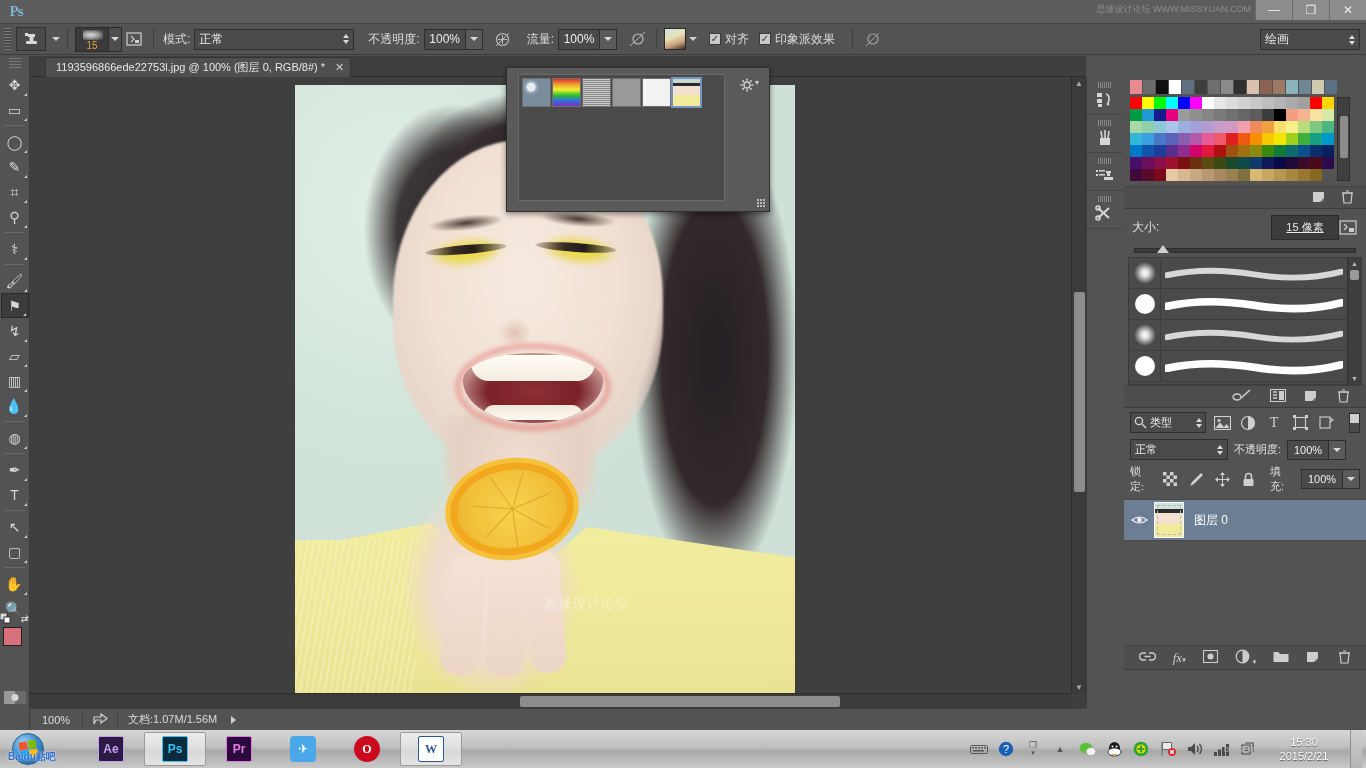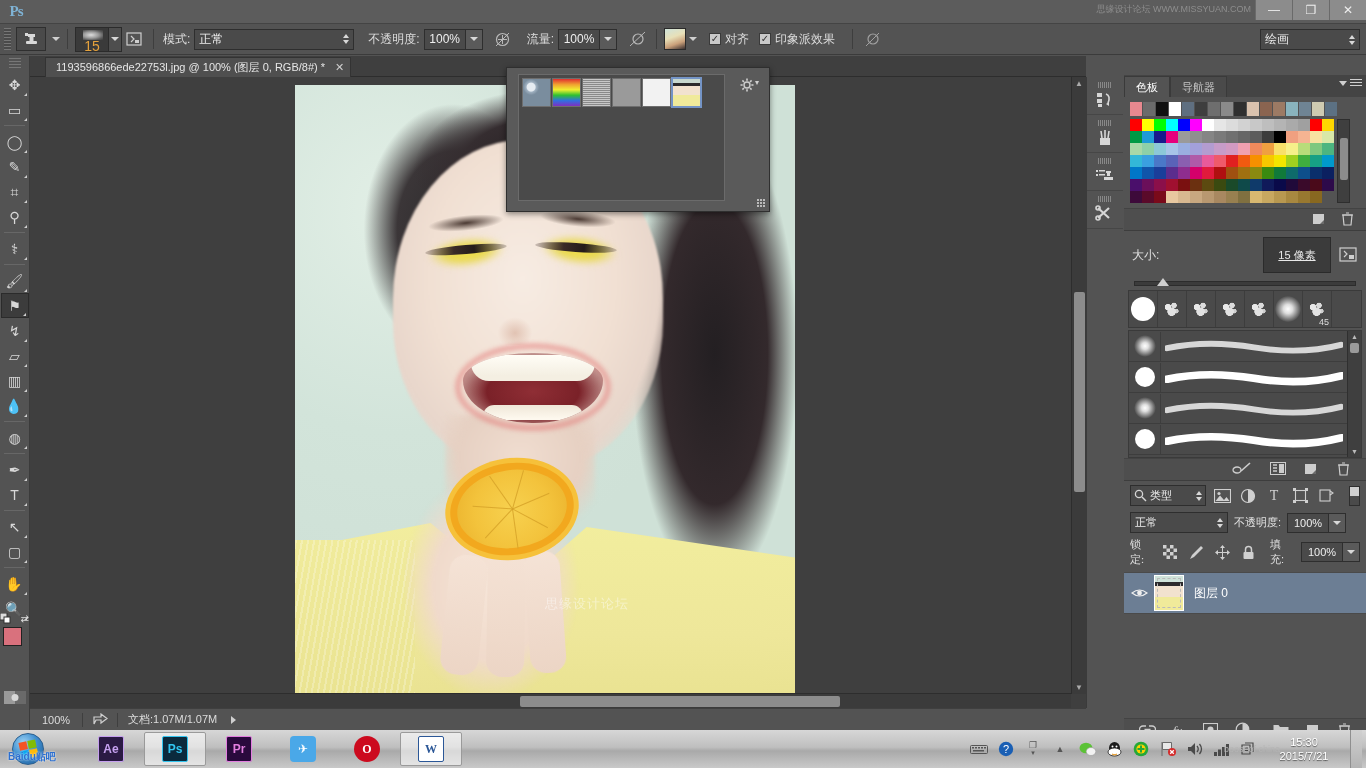--- a/index.html
+++ b/index.html
@@ -54,21 +54,21 @@
     display:flex;align-items:center;justify-content:center; position:relative;
   }
   .tiny-arrow{
     width:0;height:0;border-left:4px solid transparent;border-right:4px solid transparent;
     border-top:4px solid #cfcfcf; margin-left:6px;
   }
   .brush-chip{
     width:34px;height:25px;background:#3a3a3a;border:1px solid #2b2b2b;
     position:relative; display:flex;align-items:flex-end;justify-content:center;
   }
-  .brush-chip .num{ font-size:14px; color:#e6a23c; line-height:10px; }
+  .brush-chip .num{ font-size:10px; color:#e6a23c; line-height:10px; }
   .brush-chip .bdot{
     position:absolute; top:2px; left:7px; width:20px;height:10px;
     background:radial-gradient(ellipse at 40% 50%, #ddd 0%, #999 45%, #5a5a5a 75%, transparent 100%);
   }
   .chip-drop{
     width:13px;height:25px;background:#4e4e4e;border:1px solid #2b2b2b;border-left:none;
     display:flex;align-items:center;justify-content:center;
   }
   .icon-btn{
     width:24px;height:24px;display:flex;align-items:center;justify-content:center;
@@ -373,22 +373,22 @@
   .sw-scroll .tb{ position:absolute;left:2px;top:18px;width:8px;height:42px;background:#8c8c8c;border-radius:2px;}
   .panel-footer{
     height:22px; display:flex;align-items:center;justify-content:flex-end; gap:14px;
     padding-right:12px; background:#4e4e4e; border-top:1px solid #434343; color:#cdcdcd;
   }
 
   
   .size-row{ display:flex;align-items:center; padding:6px 8px 2px 8px; }
   .size-label{ font-size:12px; color:#e0e0e0; }
   .size-val{
-    margin-left:auto; margin-right:8px; background:#3b3b3b; border:1px solid #2b2b2b;
-    height:36px; min-width:68px; display:flex;align-items:center;justify-content:center;
+    margin-left:auto; background:#3b3b3b; border:1px solid #2b2b2b;
+    height:25px; min-width:68px; display:flex;align-items:center;justify-content:center;
     font-size:11px; color:#e8e8e8;text-decoration:underline;
   }
   .slider{
     margin:6px 10px 4px 10px; height:5px; background:#3b3b3b; border:1px solid #2c2c2c; position:relative;
   }
   .slider .knob{
     position:absolute; left:22px; top:-4px; width:0;height:0;
     border-left:6px solid transparent;border-right:6px solid transparent;border-bottom:8px solid #cfcfcf;
   }
   .brush-strip{
@@ -763,21 +763,21 @@
 
   <div class="statusbar">
     <div class="sb-zoom">100%</div>
     <div class="sb-sep"></div>
     <div class="sb-share">
       <svg width="15" height="13" viewBox="0 0 15 13">
           <path d="M1 11 L1 4 L8 4 L8 1 L14 5.5 L8 10 L8 7 L3 7 Z" fill="none" stroke="#d0d0d0" stroke-width="1.2"></path>
         </svg>
     </div>
     <div class="sb-sep"></div>
-    <div class="sb-doc">文档:1.07M/1.07M</div>
+    <div class="sb-doc">文档:1.07M/1.56M</div>
     <div class="sb-tri"></div>
   </div>
 
   <div class="popup">
     <div class="inner">
       <div class="pat-row" id="pattern-host">
           <div class="pat" style="background: radial-gradient(circle at 30% 30%, rgb(230, 236, 242) 0px, rgb(230, 236, 242) 4px, rgb(159, 176, 192) 5px, rgb(122, 141, 158) 8px), rgb(143, 162, 178);"></div>
           <div class="pat" style="background: linear-gradient(rgb(224, 48, 48), rgb(240, 160, 48), rgb(240, 240, 48), rgb(48, 192, 48), rgb(48, 112, 224), rgb(128, 48, 192));"></div>
           <div class="pat" style="background: repeating-linear-gradient(rgb(200, 200, 200) 0px, rgb(200, 200, 200) 1px, rgb(138, 138, 138) 1px, rgb(138, 138, 138) 2px);"></div>
           <div class="pat" style="background: rgb(154, 154, 154);"></div>
@@ -835,28 +835,20 @@
           <path d="M3 3 L14 13 M14 3 L3 13" stroke="#d6d6d6" stroke-width="2.2"></path>
           <circle cx="3" cy="3" r="2" fill="none" stroke="#d6d6d6" stroke-width="1.6"></circle>
           <circle cx="3" cy="13" r="2" fill="none" stroke="#d6d6d6" stroke-width="1.6"></circle>
         </svg>
     </div>
   </div>
 
   <div class="dock">
 
     <div class="panel">
-      <div class="panel-tabs">
-        <div class="ptab active">色板</div>
-        <div class="ptab">导航器</div>
-        <div class="pmenu">
-          <i style="width:0;height:0;border-left:4px solid transparent;border-right:4px solid transparent;border-top:5px solid #d0d0d0;display:inline-block;"></i>
-          <span class="bars"></span>
-        </div>
-      </div>
       <div class="recent-row" id="recent-host">
           <i style="background: rgb(232, 136, 143);"></i>
           <i style="background: rgb(107, 107, 107);"></i>
           <i style="background: rgb(17, 17, 17);"></i>
           <i style="background: rgb(255, 255, 255);"></i>
           <i style="background: rgb(95, 111, 128);"></i>
           <i style="background: rgb(62, 62, 62);"></i>
           <i style="background: rgb(110, 110, 110);"></i>
           <i style="background: rgb(138, 138, 138);"></i>
           <i style="background: rgb(47, 47, 47);"></i>
@@ -1017,44 +1009,20 @@
           <svg width="19" height="18" viewBox="0 0 19 18">
               <rect x="1" y="3" width="16" height="13" fill="none" stroke="#cfcfcf" stroke-width="1.2"></rect>
               <path d="M5 6 l3 3 l-3 3" stroke="#cfcfcf" stroke-width="1.2" fill="none"></path>
               <rect x="10" y="10" width="5" height="4" fill="#cfcfcf"></rect>
             </svg>
         </span>
       </div>
       <div class="slider">
           <span class="knob"></span>
         </div>
-      <div class="brush-strip">
-        <div class="bcell">
-            <span class="bdot-hard"></span>
-          </div>
-        <div class="bcell">
-            <span class="bsplat"></span>
-          </div>
-        <div class="bcell">
-            <span class="bsplat"></span>
-          </div>
-        <div class="bcell">
-            <span class="bsplat"></span>
-          </div>
-        <div class="bcell">
-            <span class="bsplat"></span>
-          </div>
-        <div class="bcell">
-            <span class="bdot-soft"></span>
-          </div>
-        <div class="bcell">
-          <span class="bsplat"></span>
-          <span class="bnum">45</span>
-        </div>
-      </div>
       <div class="brush-list">
         <div class="bl-col" id="brushlist-host">
             <div class="bl-row">
               <span class="bl-thumb">
                 <span style="width:22px;height:22px;border-radius:50%;background:radial-gradient(circle,#fff 0%,#e0e0e0 22%,rgba(255,255,255,0) 70%);display:block;"></span>
               </span>
               <span class="bl-stroke">
                 <svg class="stroke-img" viewBox="0 0 170 20" preserveAspectRatio="none">
                   <path d="M2 12 Q40 2 85 11 T168 8" stroke="#ffffff" stroke-width="7" fill="none" stroke-linecap="round" opacity="0.78"></path>
                 </svg>
@@ -1382,19 +1350,19 @@
       <span class="ti">
         <svg width="16" height="15" viewBox="0 0 16 15">
             <path d="M1 3 h8 v9 h-8 z" fill="none" stroke="#4a4a4a" stroke-width="1.2"></path>
             <path d="M4 1 h8 v9" fill="none" stroke="#4a4a4a" stroke-width="1.2"></path>
             <path d="M3 6 h4 M3 8.5 h4" stroke="#4a4a4a" stroke-width="1"></path>
           </svg>
       </span>
       <span class="tray-wm">boost of china</span>
       <span class="clock">
         <span>15:30</span><br>
-        <span>2015/7/21</span>
+        <span>2015/2/21</span>
       </span>
       <span class="showdesk"></span>
     </div>
   </div>
 
 </div>
 
 </body></html>

